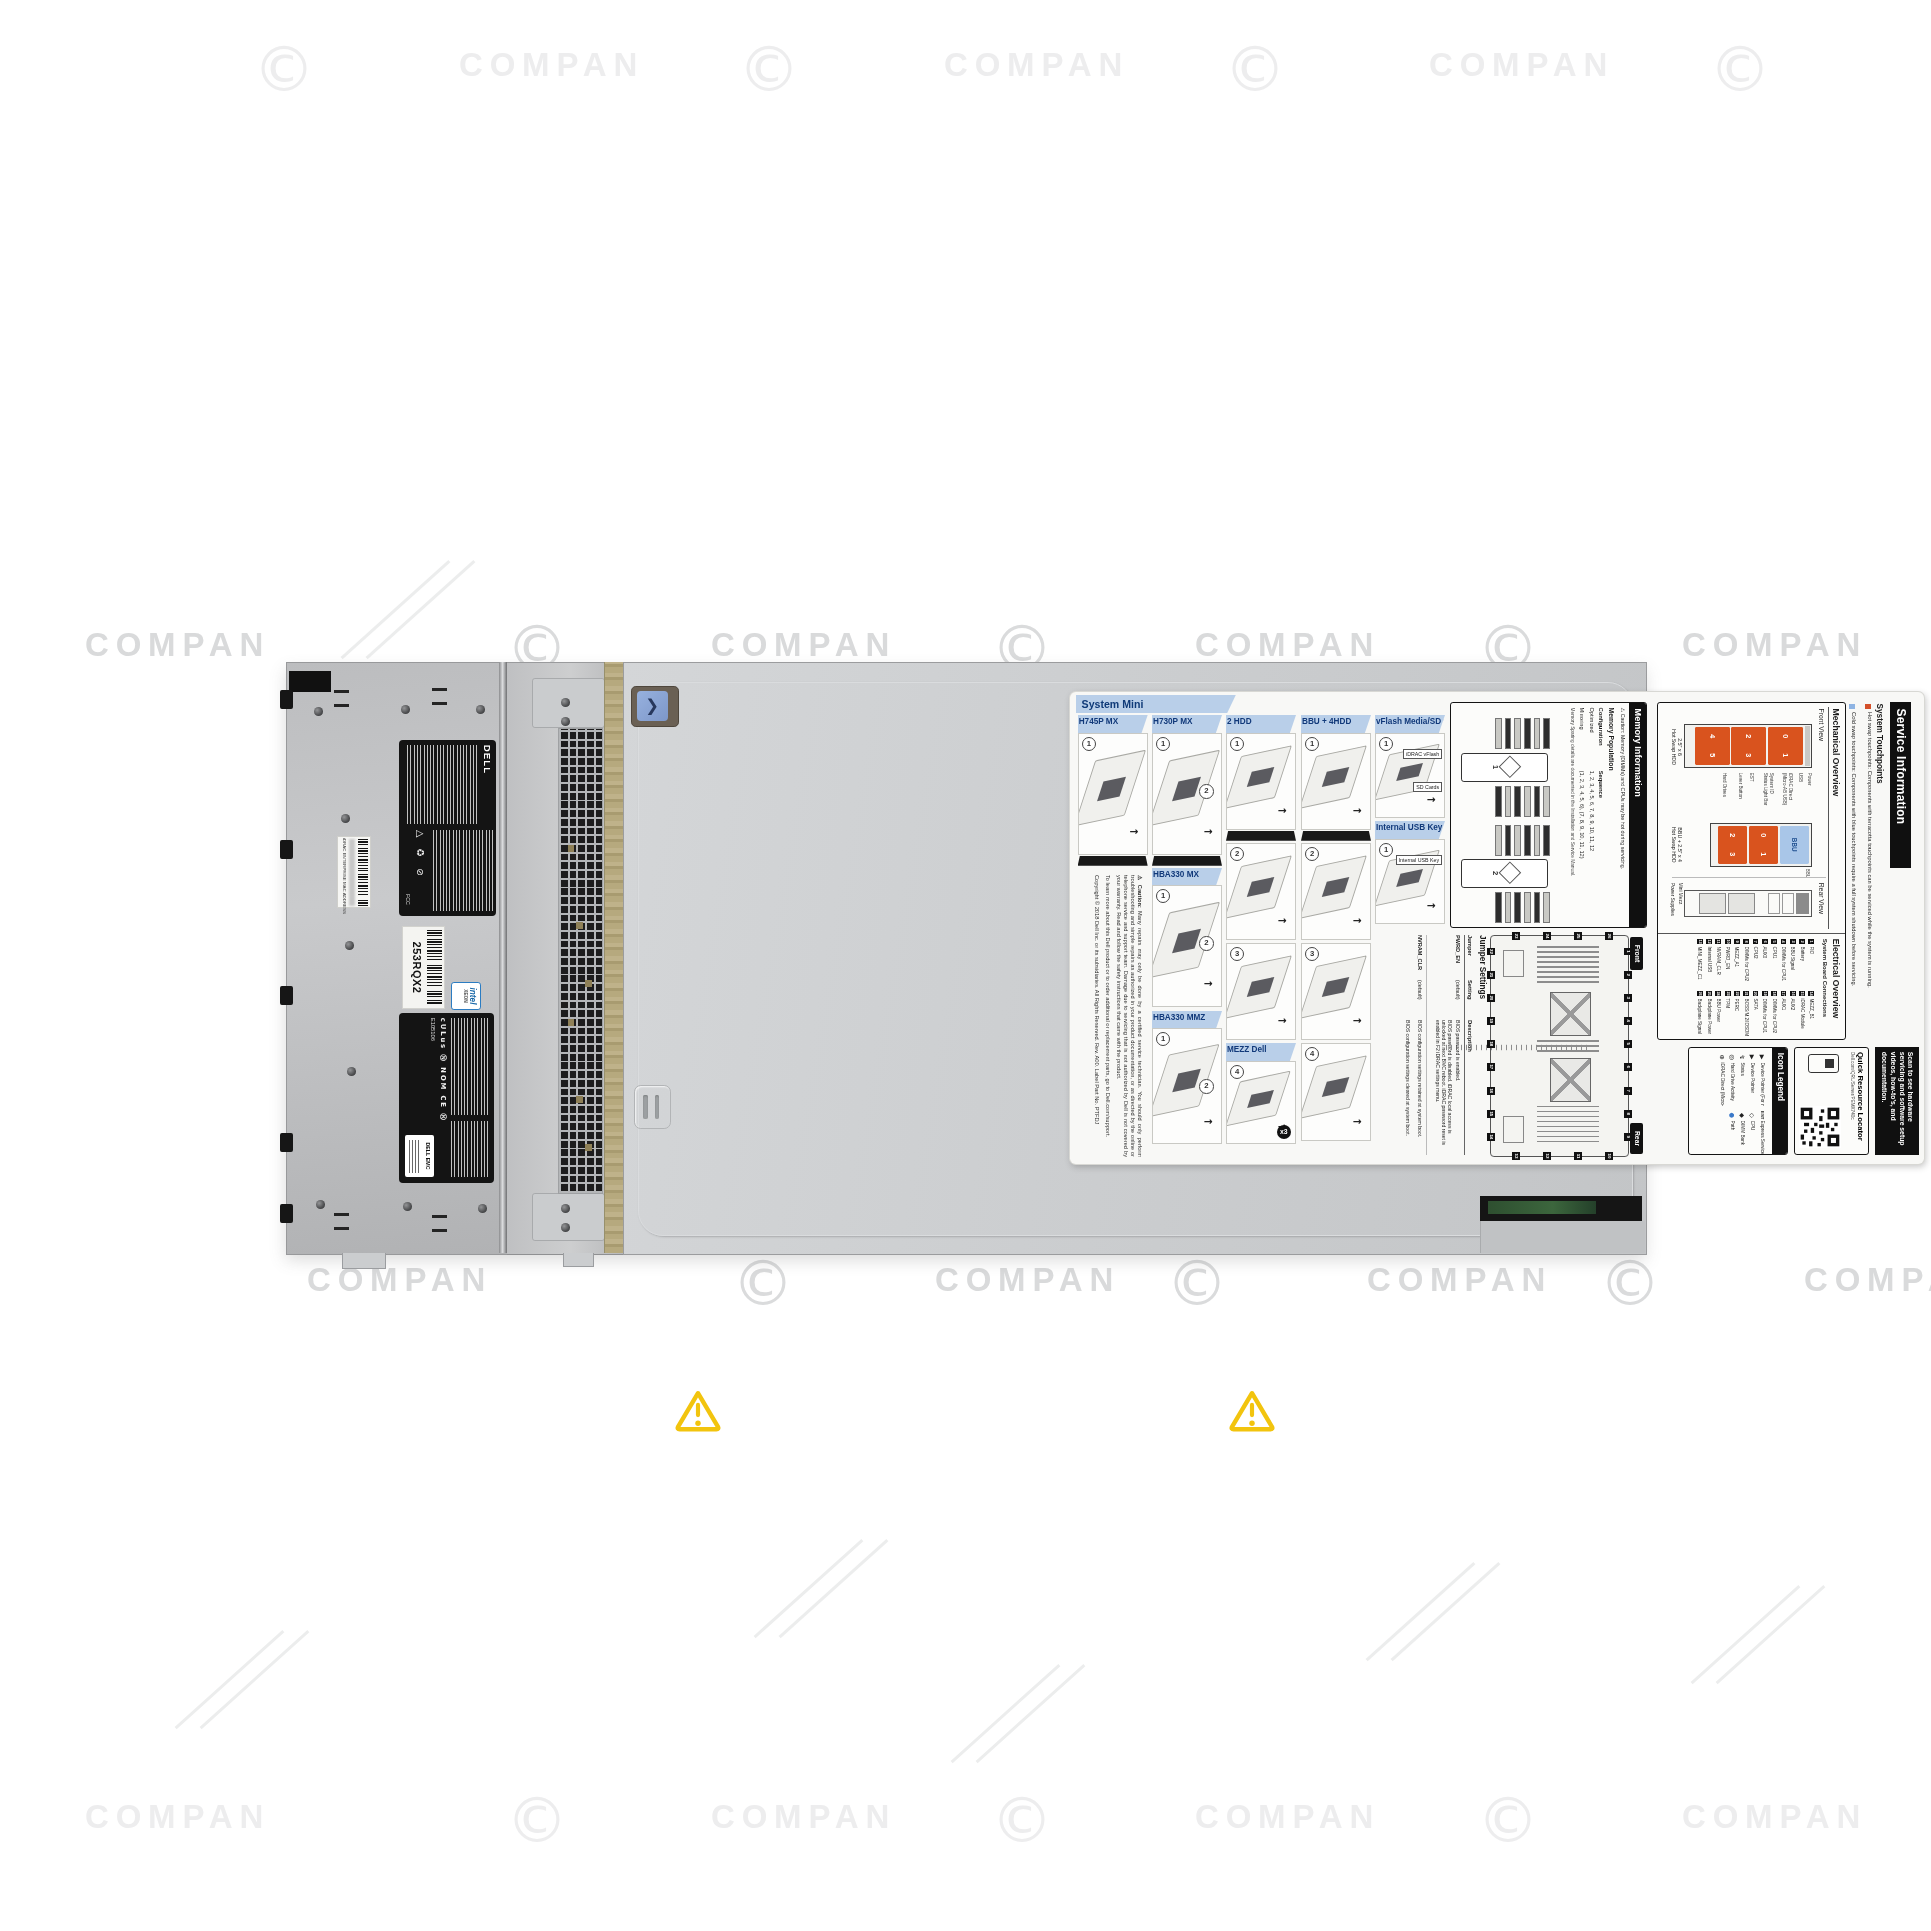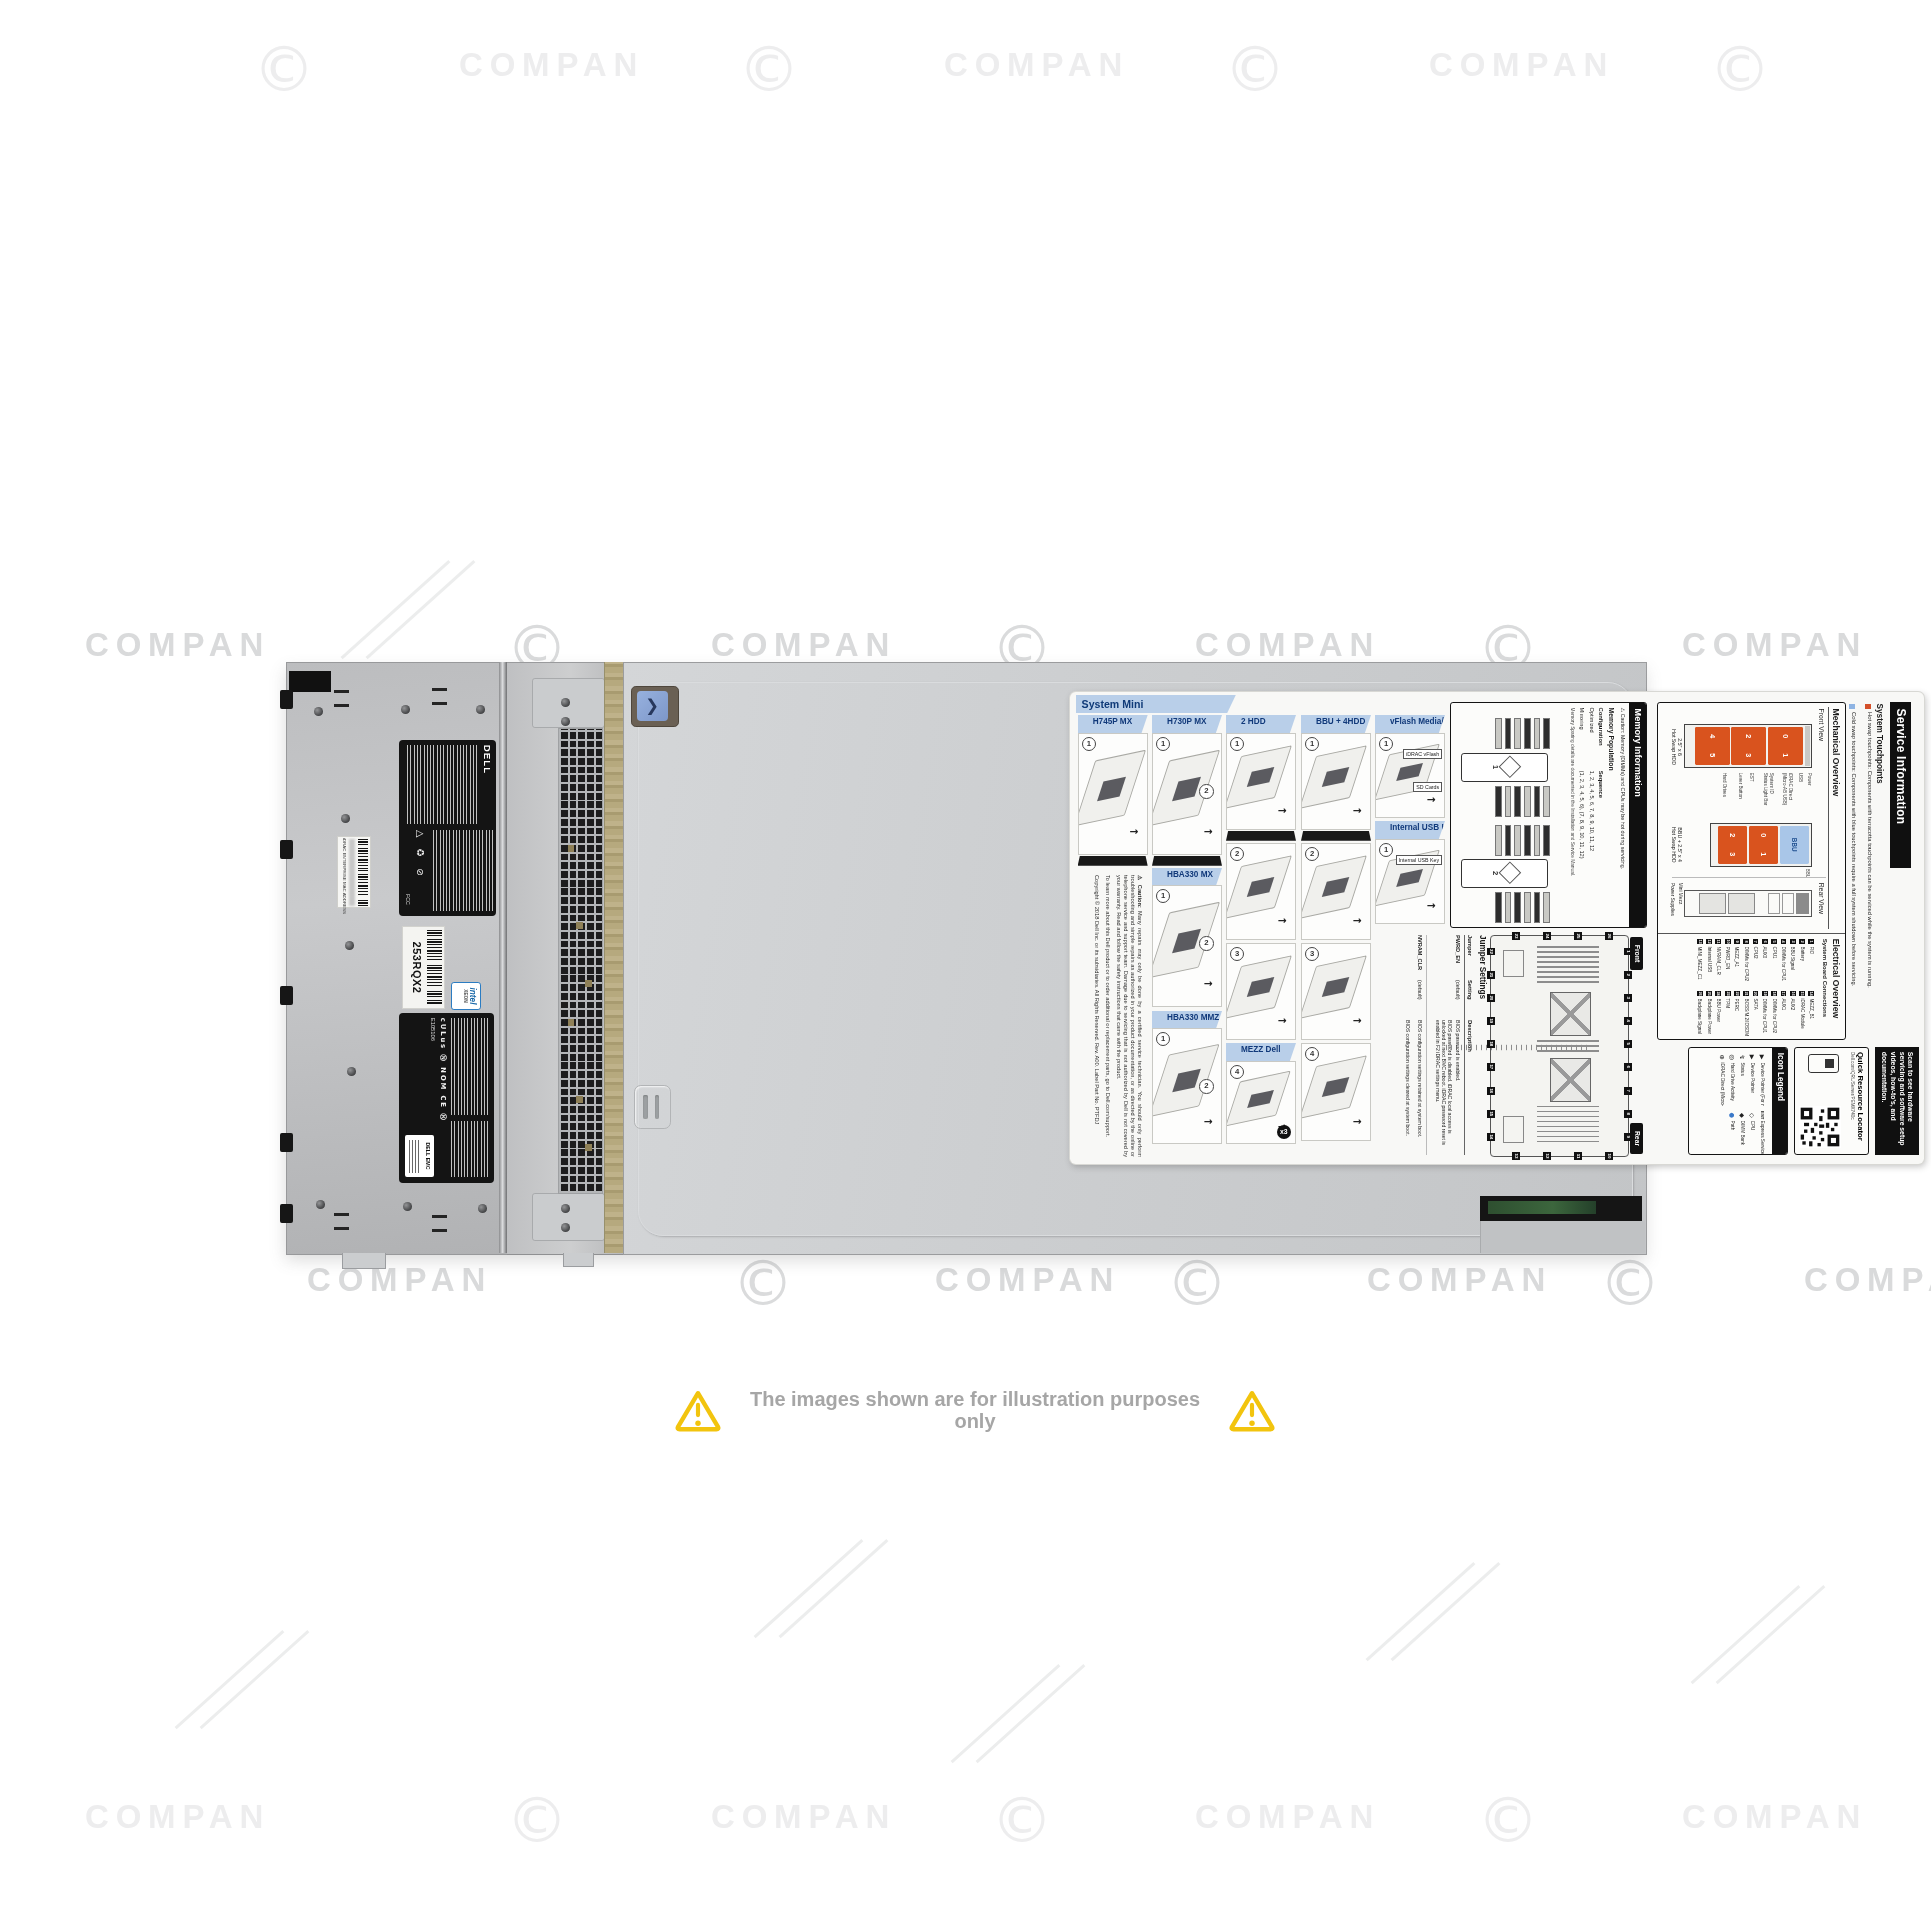--- a/index.html
+++ b/index.html
@@ -52,21 +52,21 @@
   .slot{position:absolute;top:8.7px;width:4.8px;height:24px;background:#9da0a2;border-radius:1.9px;box-shadow:inset 0 1px 1.9px #7d8082;}
   .rtab{position:absolute;width:11.6px;height:39px;background:#c6c8ca;border:1px solid #a9abad;}
   #notch{position:absolute;left:856px;top:533px;width:162px;height:25px;background:#151515;}
   #pcb{position:absolute;left:7.7px;top:4.8px;width:108px;height:13.5px;background:linear-gradient(90deg,#2e4f30,#3c663d 60%,#24402a);}
   #coverstep{position:absolute;left:856px;top:558px;width:164px;height:32px;background:#c0c2c4;border-left:1px solid #a9abad;}
   .foot{position:absolute;background:#cbcdcf;border:1px solid #9b9da0;border-top:none;}
   
   #label{position:absolute;left:446px;top:29px;width:854px;height:472px;background:#f8f8f6;border-radius:5.8px;
          box-shadow:0 0 0 1px #d8d8d4,1.9px 2.9px 6.8px rgba(40,40,40,.25);}
   .thdr{position:absolute;height:20px;background:#b9cfe9;color:#11397a;font:700 8.2px "Liberation Sans",sans-serif;
-        line-height:14.5px;padding-left:15px;box-sizing:border-box;clip-path:polygon(0 0,100% 0,calc(100% - 6.8px) 100%,0 100%);
+        line-height:14.5px;padding-left:1px;box-sizing:border-box;clip-path:polygon(0 0,100% 0,calc(100% - 6.8px) 100%,0 100%);
         white-space:nowrap;overflow:hidden;}
   #tasksHdr{position:absolute;left:5.8px;top:2.9px;width:160px;height:18.3px;background:#b9cfe9;color:#0f3a78;
         font:700 10.6px "Liberation Sans",sans-serif;line-height:18.3px;padding-left:5.8px;box-sizing:border-box;
         clip-path:polygon(0 0,100% 0,calc(100% - 8.7px) 100%,0 100%);}
   .tpanel{position:absolute;background:#fdfdfc;border:1px solid #c9c9c4;box-sizing:border-box;overflow:hidden;}
   .iso1{position:absolute;left:8%;top:20%;width:74%;height:48%;border:1.4px solid #a9a9a4;background:#f0f0ed;
         transform:rotate(-12deg) skewX(-30deg);border-radius:1.9px;}
   .iso2{position:absolute;left:32%;top:38%;width:34%;height:15%;background:#5b5b60;
         transform:rotate(-12deg) skewX(-30deg);}
   .isoa{position:absolute;right:12%;bottom:14%;color:#222;font:700 10.6px "DejaVu Sans",sans-serif;}
@@ -779,16 +779,15 @@
     <path d="M30 6 L55 48 Q56.5 51 53 51 L7 51 Q3.5 51 5 48 Z" fill="#fff" stroke="#f2c40e" stroke-width="5.5" stroke-linejoin="round"></path>
     <rect x="27.4" y="18" width="5.2" height="18" rx="2.6" fill="#f2c40e"></rect>
     <circle cx="30" cy="43.5" r="3.4" fill="#f2c40e"></circle>
   </svg>
   <svg class="warntri" style="left:1228px;top:1388px;" viewBox="0 0 60 54">
     <path d="M30 6 L55 48 Q56.5 51 53 51 L7 51 Q3.5 51 5 48 Z" fill="#fff" stroke="#f2c40e" stroke-width="5.5" stroke-linejoin="round"></path>
     <rect x="27.4" y="18" width="5.2" height="18" rx="2.6" fill="#f2c40e"></rect>
     <circle cx="30" cy="43.5" r="3.4" fill="#f2c40e"></circle>
   </svg>
   <div id="discl">
-    <div>The images shown are for illustration purposes only</div>
   </div>
 </div>
 
 
 </body></html>

